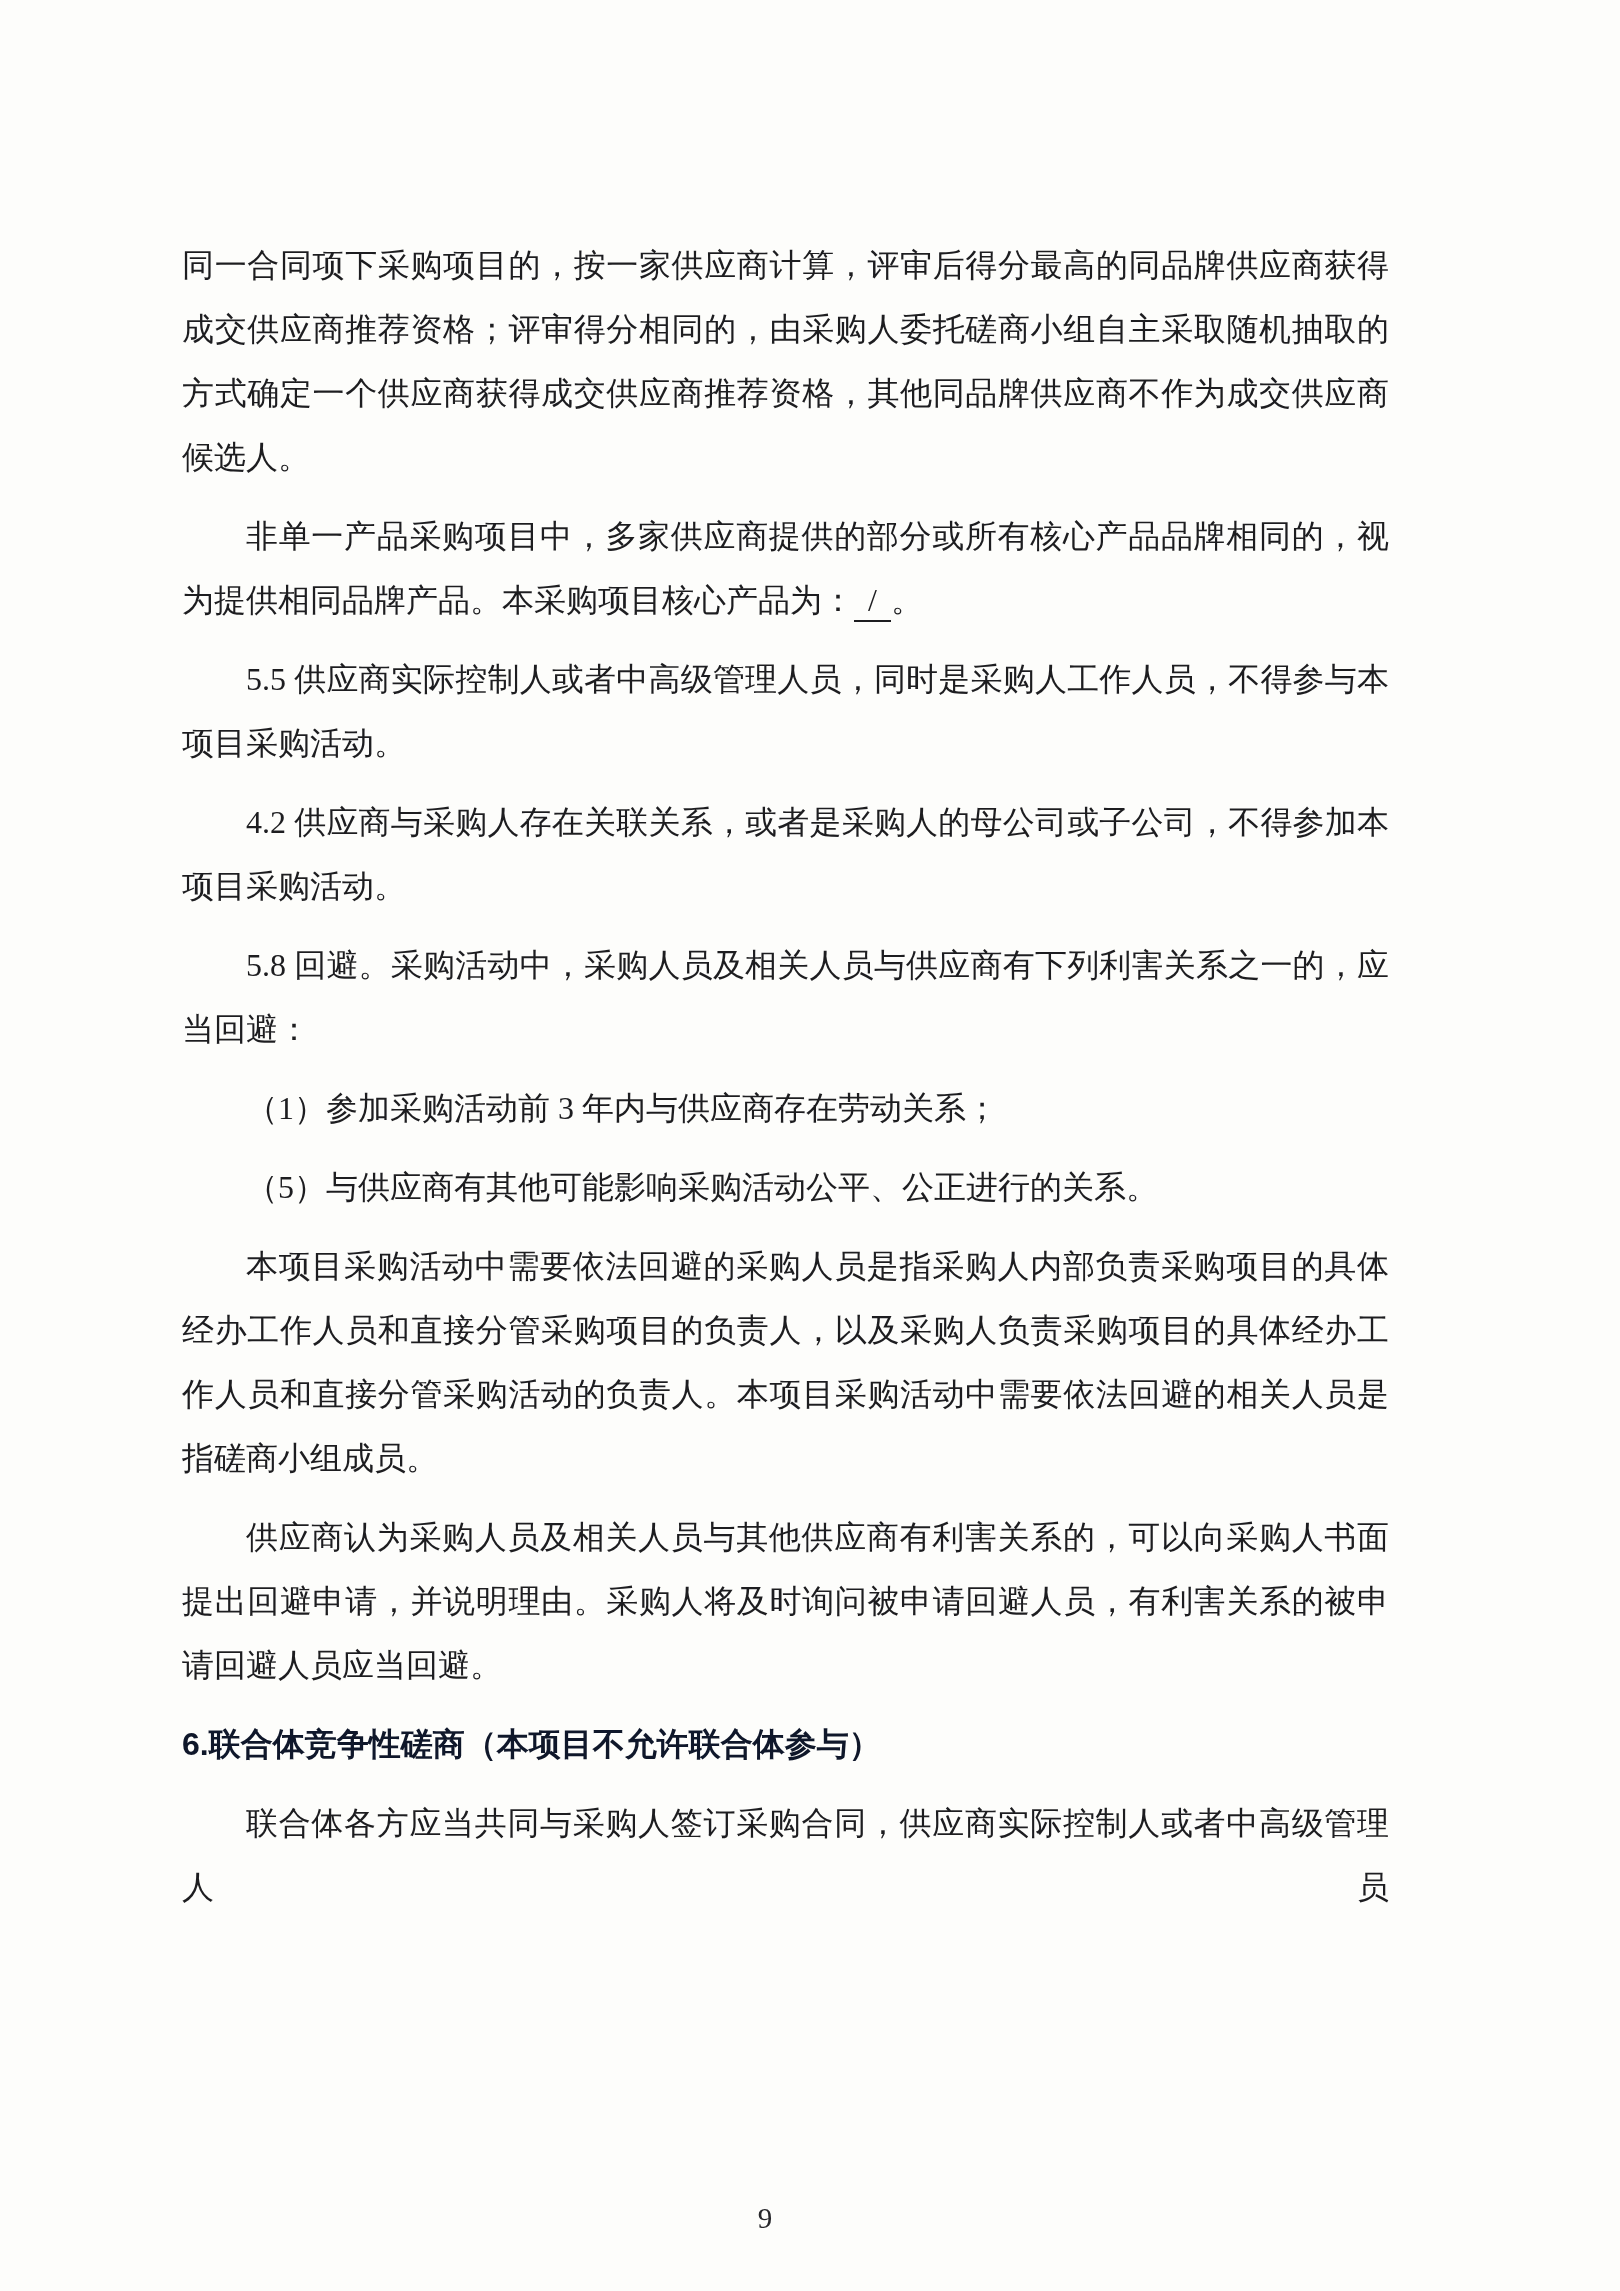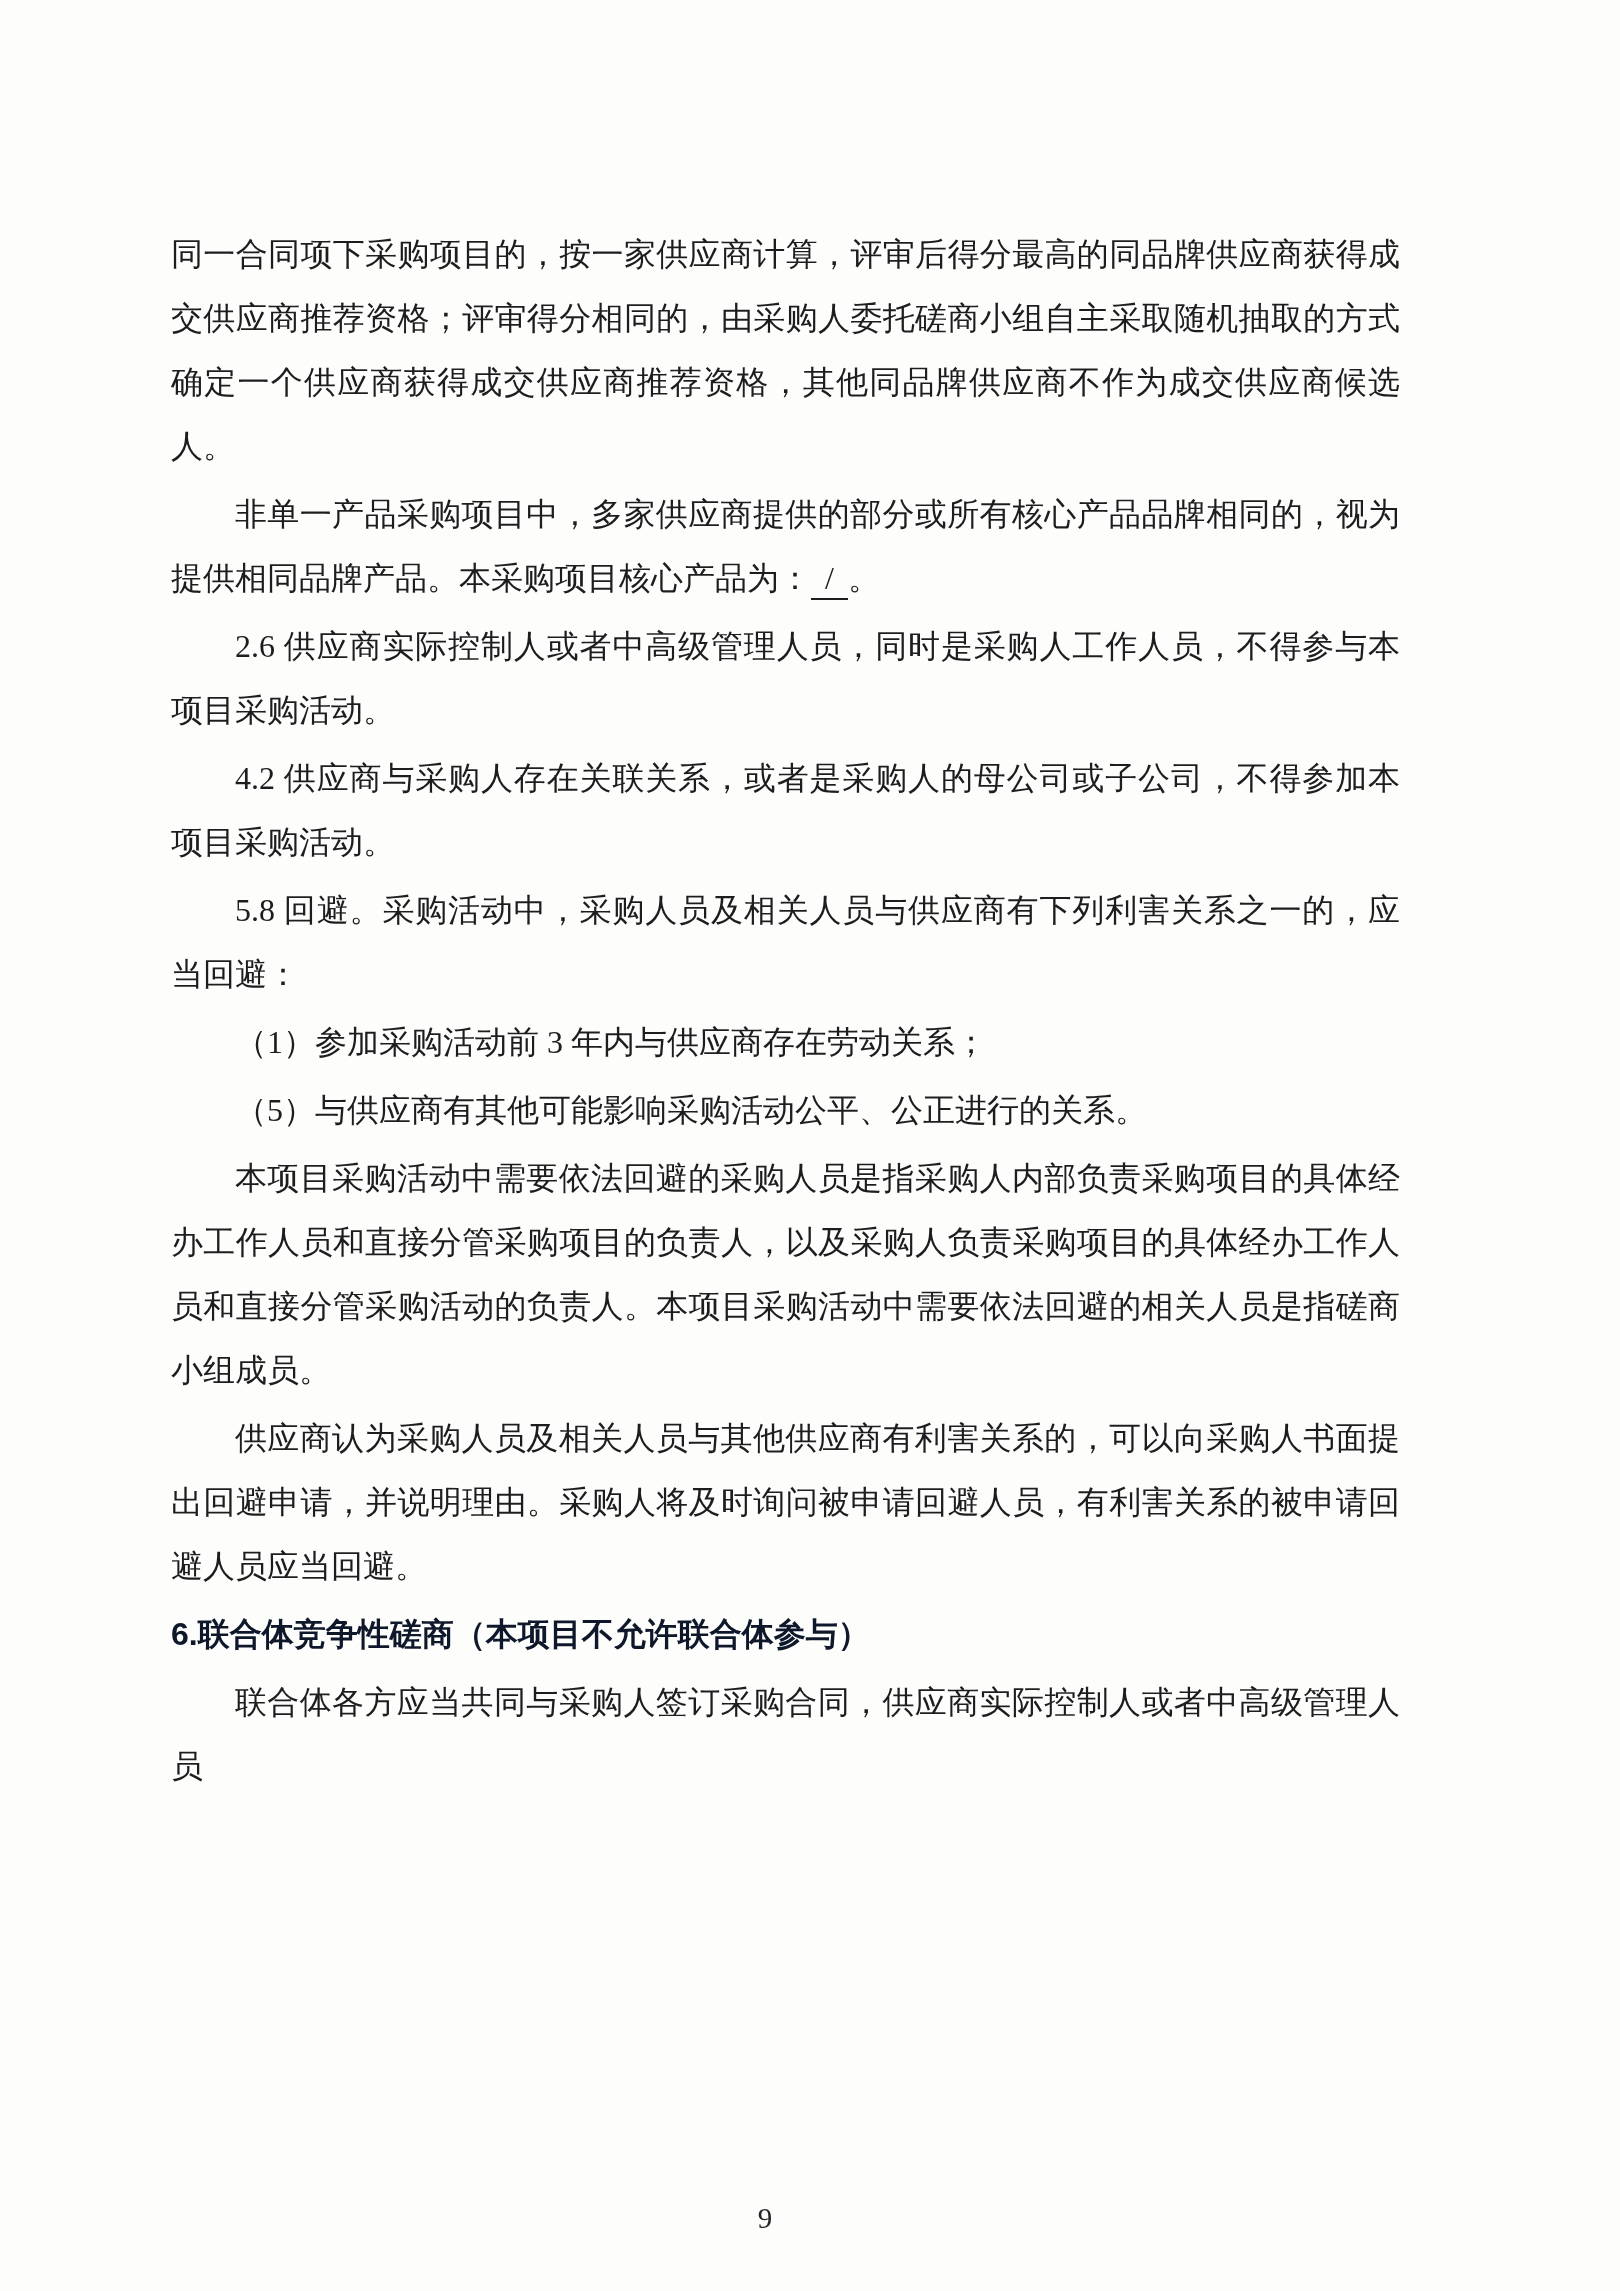--- a/index.html
+++ b/index.html
@@ -22,21 +22,21 @@
     position: absolute;
     left: 167px;
     top: 218px;
     width: 1237px;
     font-size: 32px;
     line-height: 64px;
     text-align: justify;
     letter-spacing: 0;
   }
   .doc-body p {
-    margin: 4px;
+    margin: 15px;
     padding: 0;
   }
   .para.indent {
     text-indent: 2em;
   }
   .para.cont {
     
     text-align-last: justify;
   }
   .heading {
@@ -65,21 +65,21 @@
   }
 </style>
 </head>
 <body>
 
 <div class="page">
   <div class="doc-body">
 
   <p class="para">同一合同项下采购项目的，按一家供应商计算，评审后得分最高的同品牌供应商获得成交供应商推荐资格；评审得分相同的，由采购人委托磋商小组自主采取随机抽取的方式确定一个供应商获得成交供应商推荐资格，其他同品牌供应商不作为成交供应商候选人。</p>
       <p class="para indent"><span>非单一产品采购项目中，多家供应商提供的部分或所有核心产品品牌相同的，视为提供相同品牌产品。本采购项目核心产品为：</span><span class="blank-underline">/</span><span>。</span></p>
-      <p class="para indent">2.6 供应商实际控制人或者中高级管理人员，同时是采购人工作人员，不得参与本项目采购活动。</p>
+      <p class="para indent">5.5 供应商实际控制人或者中高级管理人员，同时是采购人工作人员，不得参与本项目采购活动。</p>
       <p class="para indent">4.2 供应商与采购人存在关联关系，或者是采购人的母公司或子公司，不得参加本项目采购活动。</p>
       <p class="para indent">5.8 回避。采购活动中，采购人员及相关人员与供应商有下列利害关系之一的，应当回避：</p>
       <p class="para indent">（1）参加采购活动前 3 年内与供应商存在劳动关系；</p>
       <p class="para indent">（5）与供应商有其他可能影响采购活动公平、公正进行的关系。</p>
       <p class="para indent">本项目采购活动中需要依法回避的采购人员是指采购人内部负责采购项目的具体经办工作人员和直接分管采购项目的负责人，以及采购人负责采购项目的具体经办工作人员和直接分管采购活动的负责人。本项目采购活动中需要依法回避的相关人员是指磋商小组成员。</p>
       <p class="para indent">供应商认为采购人员及相关人员与其他供应商有利害关系的，可以向采购人书面提出回避申请，并说明理由。采购人将及时询问被申请回避人员，有利害关系的被申请回避人员应当回避。</p>
       <p class="heading">6.联合体竞争性磋商（本项目不允许联合体参与）</p>
       <p class="para indent cont">联合体各方应当共同与采购人签订采购合同，供应商实际控制人或者中高级管理人员</p>
     </div>
   <div class="page-number">9</div>

